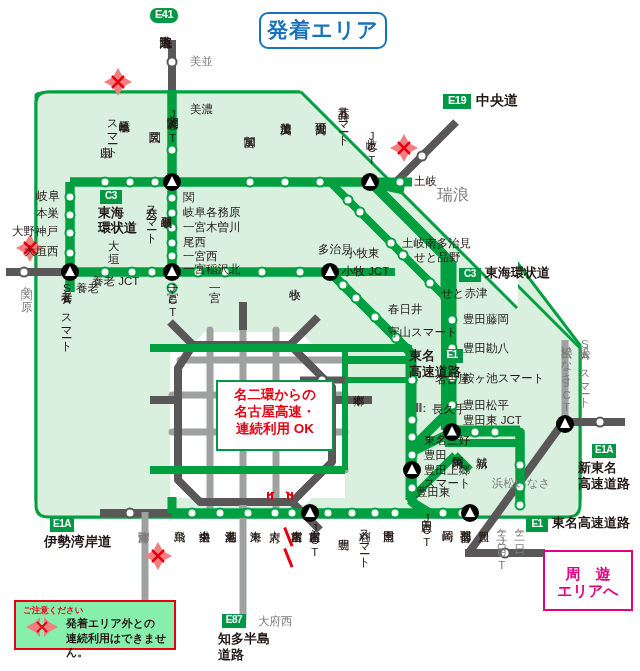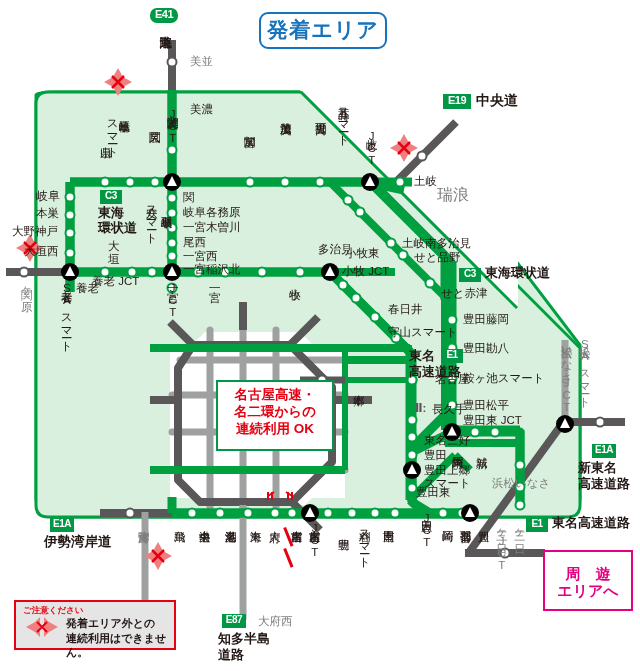--- a/index.html
+++ b/index.html
@@ -8,21 +8,21 @@
   #map{position:absolute;left:0;top:0;width:640px;height:671px;}
   .lbl{position:absolute;white-space:pre;color:#231815;line-height:1.02;}
   .v{writing-mode:vertical-rl;text-orientation:upright;}
   .h{writing-mode:horizontal-tb;}
   .badge{position:absolute;background:#009844;color:#fff;font-weight:bold;
          text-align:center;line-height:1;letter-spacing:-0.5px;}
   .ttl{position:absolute;border:2px solid #1673bc;border-radius:9px;background:#fff;
        color:#1673bc;font-weight:bold;text-align:center;}
   .roundbox{position:absolute;border:2px solid #e4007f;background:#fff;color:#e4007f;
        font-weight:bold;text-align:center;line-height:1.15;}
-  .noticebox{position:absolute;border:2px solid #e60012;background:#e5e5e5;}
+  .noticebox{position:absolute;border:2px solid #e60012;background:#86efac;}
   .notice-h{color:#e60012;font-weight:bold;}
   .notice-b{color:#231815;font-weight:bold;line-height:1.3;}
   .okbox{position:absolute;border:2px solid #009844;background:#fff;color:#e60012;
        font-weight:bold;text-align:center;line-height:1.25;}
   .strike{position:absolute;background:#e60012;}
 </style>
 </head>
 <body>
 
 <svg id="map" viewBox="0 0 640 671">
@@ -409,22 +409,22 @@
 
 <div class="badge" style="left:526px;top:518px;width:22px;height:13px;font-size:10px;padding-top:1px;">E1</div>
 <div class="lbl h" style="left:552px;top:516px;font-size:13px;font-weight:bold;">東名高速道路</div>
 
 <div class="roundbox" style="left:543px;top:550px;width:86px;height:44px;font-size:15px;padding-top:13px;">
   <div>周　遊</div>
   <div>エリアへ</div>
 </div>
 
 <div class="okbox" style="left:216px;top:380px;width:114px;height:62px;font-size:13.5px;padding-top:5px;">
+  <div>名二環からの</div>
   <div>名古屋高速・</div>
-  <div>名二環からの</div>
   <div>連続利用 OK</div>
 </div>
 
 <div class="noticebox" style="left:14px;top:600px;width:158px;height:46px;">
   <div class="notice-h" style="position:absolute;left:7px;top:3px;font-size:8.5px;">ご注意ください</div>
   <svg width="34" height="20" style="position:absolute;left:9px;top:15px;">
     <g transform="translate(17,10)">
       <path d="M -16,0 L -7,-5 L -2,-10 L -2,10 L -7,5 Z" fill="#f08080"></path>
       <path d="M 16,0 L 7,-5 L 2,-10 L 2,10 L 7,5 Z" fill="#f08080"></path>
       <path d="M -5,-5 L 5,5 M 5,-5 L -5,5" stroke="#e60012" stroke-width="2"></path>

